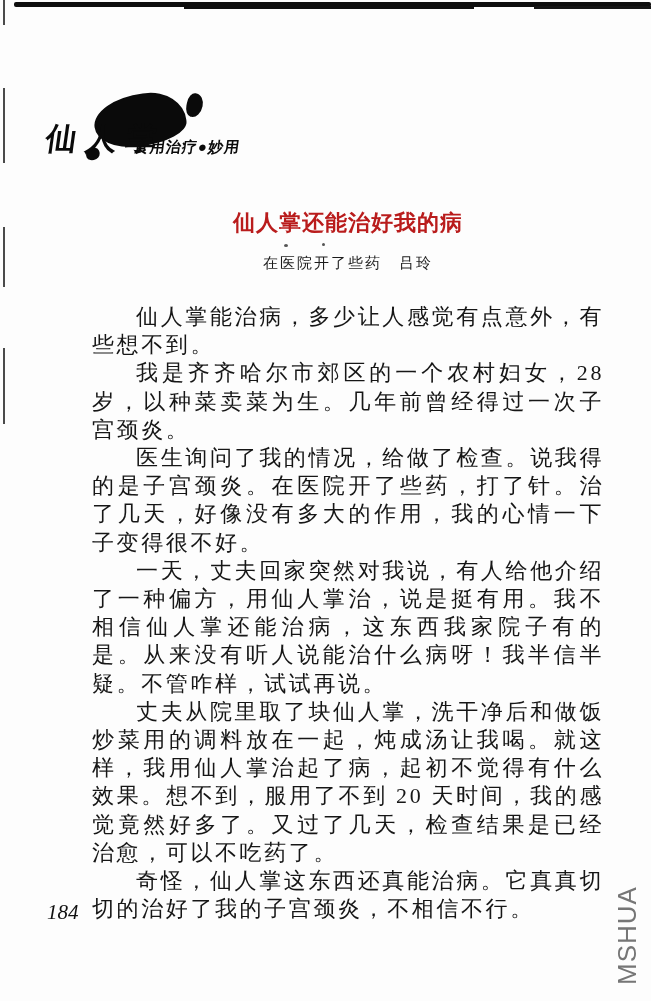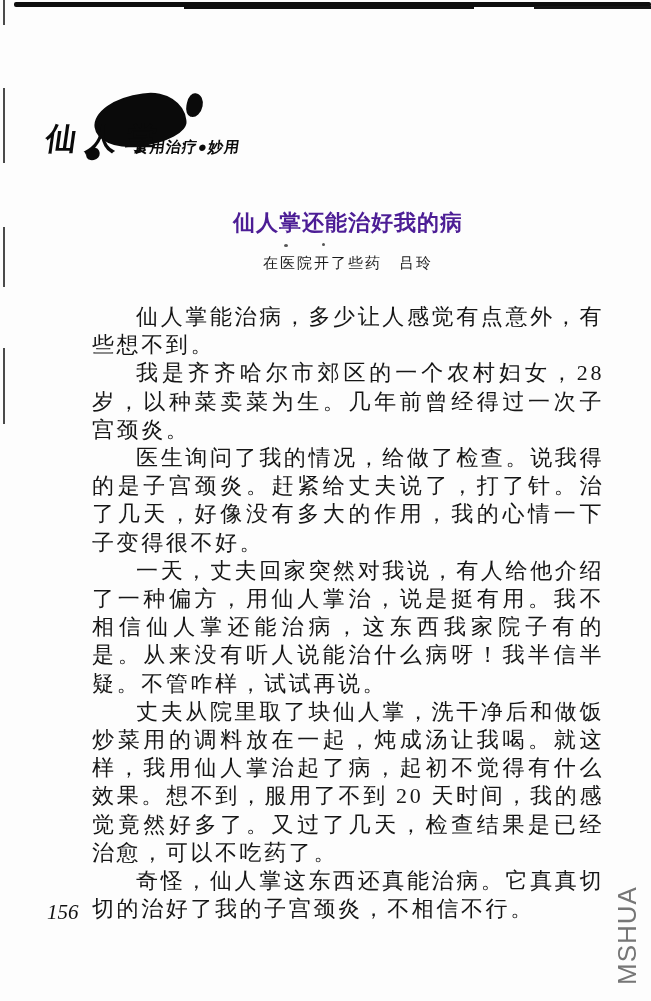--- a/index.html
+++ b/index.html
@@ -117,21 +117,21 @@
   .article-title {
     position: absolute;
     top: 208px; left: 92px;
     width: 512px;
     margin: 0;
     text-align: center;
     font-family: "Liberation Sans", "DejaVu Sans", sans-serif;
     font-size: 22px;
     font-weight: bold;
     letter-spacing: 1px;
-    color: #4c1d95;
+    color: #b91c1c;
   }
   .byline {
     position: absolute;
     top: 254px; left: 92px;
     width: 512px;
     text-align: center;
     font-size: 15px;
     letter-spacing: 2px;
     color: #1b1b1b;
   }
@@ -194,24 +194,24 @@
     <span class="logo-title">仙人掌</span>
     <span class="logo-subtitle">食用治疗●妙用</span>
   </div>
 
   <h1 class="article-title">仙人掌还能治好我的病</h1>
   <div class="byline">在医院开了些药　吕玲</div>
 
   <div class="body-text">
     <p>仙人掌能治病，多少让人感觉有点意外，有些想不到。</p>
     <p>我是齐齐哈尔市郊区的一个农村妇女，28 岁，以种菜卖菜为生。几年前曾经得过一次子宫颈炎。</p>
-    <p>医生询问了我的情况，给做了检查。说我得的是子宫颈炎。赶紧给丈夫说了，打了针。治了几天，好像没有多大的作用，我的心情一下子变得很不好。</p>
+    <p>医生询问了我的情况，给做了检查。说我得的是子宫颈炎。在医院开了些药，打了针。治了几天，好像没有多大的作用，我的心情一下子变得很不好。</p>
     <p>一天，丈夫回家突然对我说，有人给他介绍了一种偏方，用仙人掌治，说是挺有用。我不相信仙人掌还能治病，这东西我家院子有的是。从来没有听人说能治什么病呀！我半信半疑。不管咋样，试试再说。</p>
     <p>丈夫从院里取了块仙人掌，洗干净后和做饭炒菜用的调料放在一起，炖成汤让我喝。就这样，我用仙人掌治起了病，起初不觉得有什么效果。想不到，服用了不到 20 天时间，我的感觉竟然好多了。又过了几天，检查结果是已经治愈，可以不吃药了。</p>
     <p>奇怪，仙人掌这东西还真能治病。它真真切切的治好了我的子宫颈炎，不相信不行。</p>
   </div>
 
-  <div class="page-number">156</div>
+  <div class="page-number">184</div>
   <div class="watermark">
     <span>MSHUA</span>
   </div>
 
 </div>
 
 </body></html>

